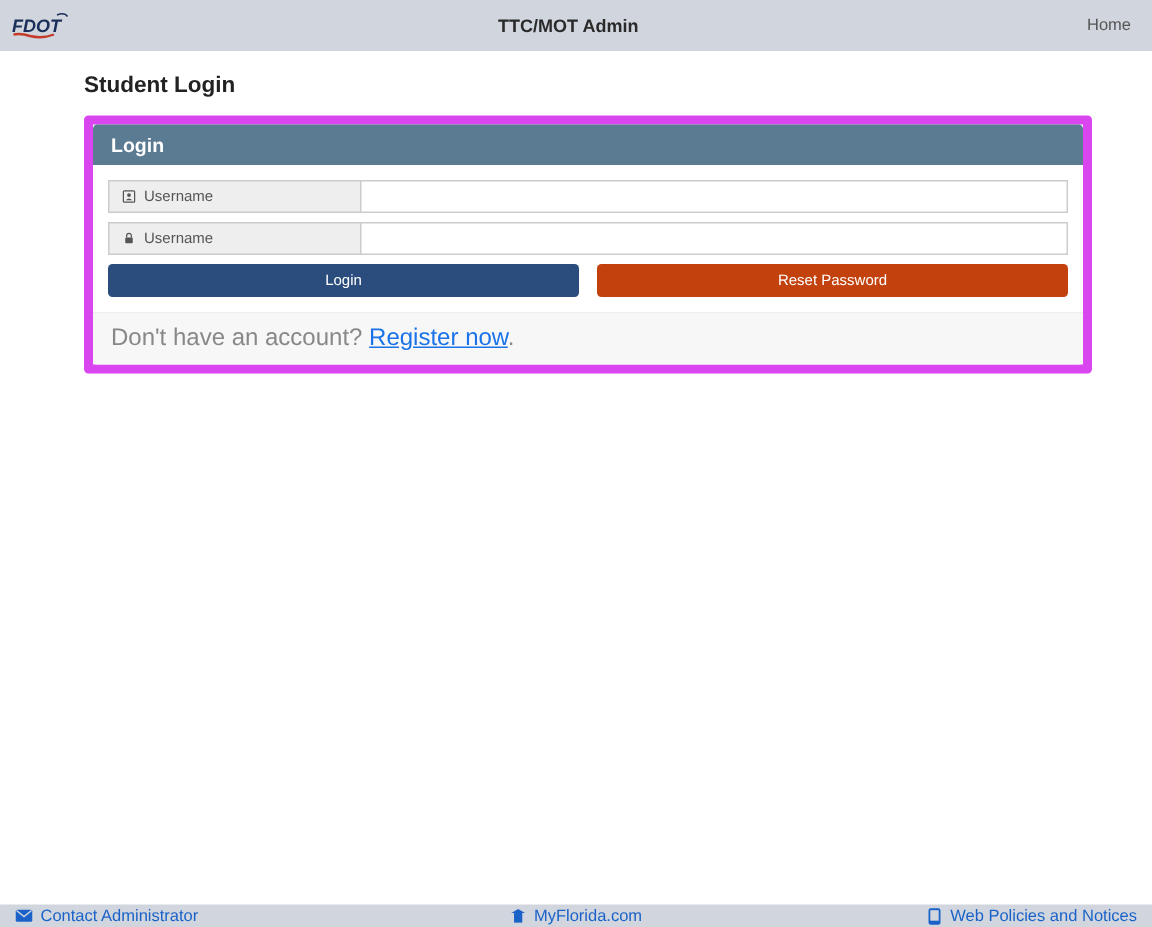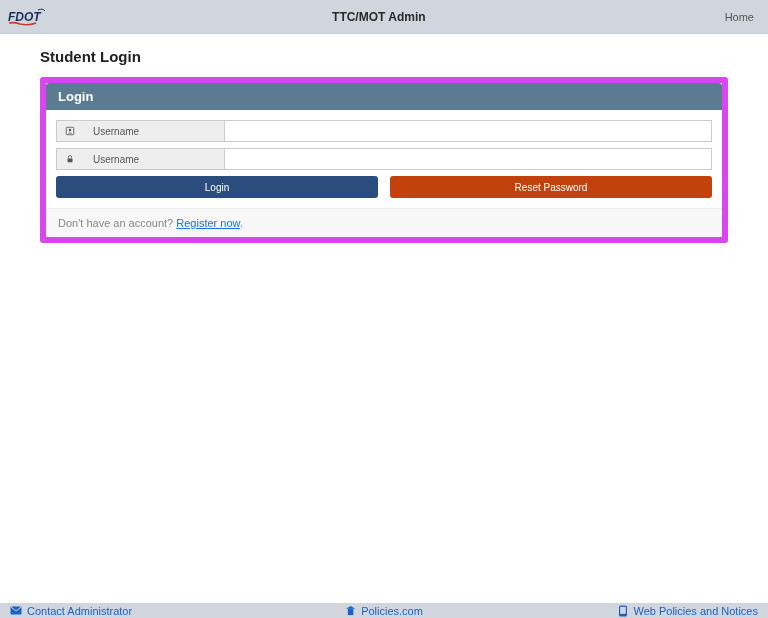--- a/index.html
+++ b/index.html
@@ -36,20 +36,21 @@
   }
   .nav-link {
     font-size: 11px;
     color: #555;
     text-decoration: none;
     padding: 4px 6px;
     cursor: pointer;
   }
   .page {
     padding: 14px 40px;
+    margin-left: 16px;
   }
   .page-title {
     font-size: 15px;
     font-weight: 700;
     color: #222;
     margin-bottom: 12px;
   }
   .panel {
     border: 6px solid #d946ef;
     border-radius: 3px;
@@ -76,21 +77,21 @@
     width: 168px;
     background: #eee;
     border: 1px solid #ccc;
     border-right: none;
     font-size: 10px;
     color: #555;
     display: flex;
     align-items: center;
     padding: 0 8px;
     height: 22px;
-    gap: 18px;
+    gap: 5px;
   }
   .form-input {
     flex: 1;
     height: 22px;
     border: 1px solid #ccc;
     padding: 0 6px;
     font-size: 11px;
     outline: none;
   }
   .icon-sm { width:10px; height:10px; display:inline-block; }
@@ -105,21 +106,21 @@
     border: none;
     border-radius: 3px;
     font-size: 10px;
     color: #fff;
     cursor: pointer;
   }
   .btn-primary { background: #2b4d7e; }
   .btn-secondary { background: #c2410c; }
   .panel-footer {
     padding: 8px 12px;
-    font-size: 11px;
+    font-size: 16px;
     color: #888;
     background: #f7f7f7;
     border-top: 1px solid #eee;
     border-bottom-left-radius: 3px;
     border-bottom-right-radius: 3px;
   }
   .panel-footer a {
     color: #1a73e8;
     text-decoration: underline;
     cursor: pointer;
@@ -214,21 +215,21 @@
       <rect x="0.5" y="0.5" width="11" height="8" rx="1" fill="#1a62c8"></rect>
       <path d="M1 1 L6 5 L11 1" stroke="#d1d6de" stroke-width="1" fill="none"></path>
     </svg>
     <span>Contact Administrator</span>
   </a>
   <a class="footer-center">
     <svg width="11" height="11" viewBox="0 0 12 12">
       <rect x="3" y="4" width="6" height="7" fill="#1a62c8"></rect>
       <path d="M1 4 L6 1 L11 4 Z" fill="#1a62c8"></path>
     </svg>
-    <span>Policies.com</span>
+    <span>MyFlorida.com</span>
   </a>
   <a>
     <svg width="10" height="12" viewBox="0 0 10 12">
       <rect x="1" y="0.5" width="8" height="11" rx="1.5" fill="#1a62c8"></rect>
       <rect x="2.2" y="1.8" width="5.6" height="7" fill="#d1d6de"></rect>
     </svg>
     <span>Web Policies and Notices</span>
   </a>
 </div>
 

